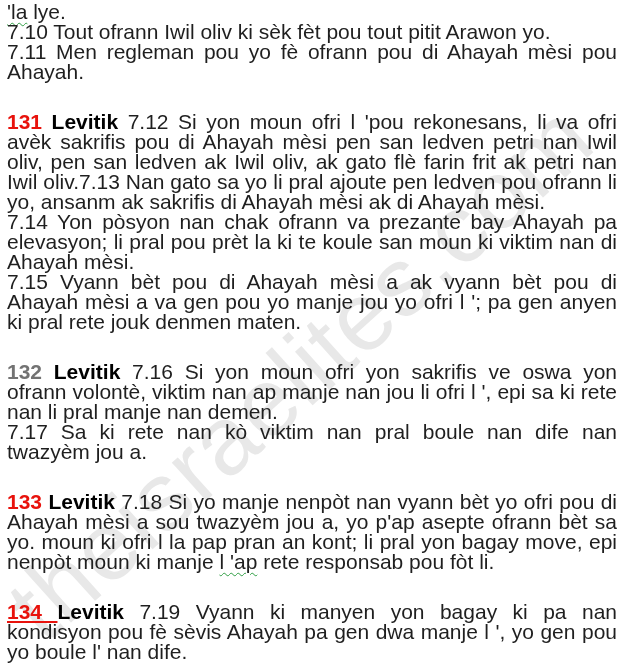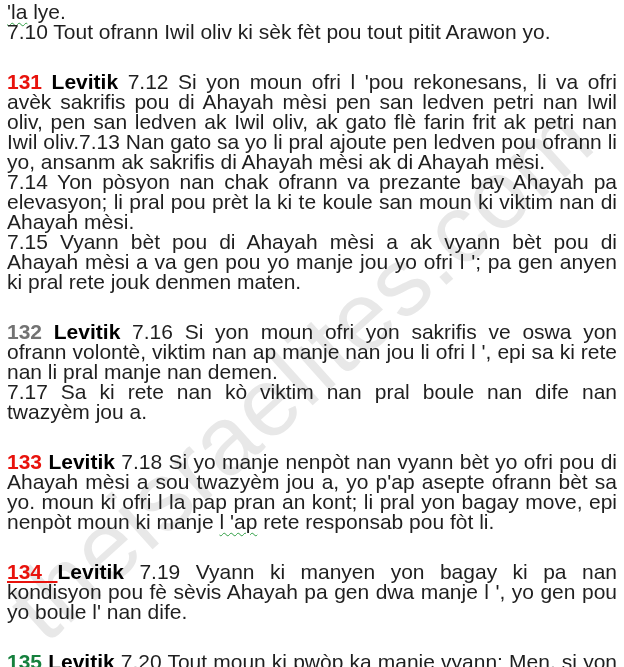--- a/index.html
+++ b/index.html
@@ -46,20 +46,21 @@
 </style>
 </head>
 <body>
 
 <div class="watermark" style="color: rgb(232, 232, 232);">theisraelites.com</div>
 
 <div class="doc" style="color: rgb(31, 31, 31);">
   <div id="paragraphs">
       <p><span class="misspell" style="text-decoration-color: rgb(47, 158, 68);">'la</span><span> lye.</span></p>
       <p><span>7.10 Tout ofrann Iwil oliv ki sèk fèt pou tout pitit Arawon yo.</span></p>
+      <p><span>7.11 Men regleman pou yo fè ofrann pou di Ahayah mèsi pou Ahayah.</span></p>
       <p class="gap"><span class="num" style="color: rgb(232, 18, 12);">131 </span><span class="bold">Levitik</span><span> 7.12 Si yon moun ofri l 'pou rekonesans, li va ofri avèk sakrifis pou di Ahayah mèsi pen san ledven petri nan Iwil oliv, pen san ledven ak Iwil oliv, ak gato flè farin frit ak petri nan Iwil oliv.7.13 Nan gato sa yo li pral ajoute pen ledven pou ofrann li yo, ansanm ak sakrifis di Ahayah mèsi ak di Ahayah mèsi.</span></p>
       <p><span>7.14 Yon pòsyon nan chak ofrann va prezante bay Ahayah pa elevasyon; li pral pou prèt la ki te koule san moun ki viktim nan di Ahayah mèsi.</span></p>
       <p><span>7.15 Vyann bèt pou di Ahayah mèsi a ak vyann bèt pou di Ahayah mèsi a va gen pou yo manje jou yo ofri l '; pa gen anyen ki pral rete jouk denmen maten.</span></p>
       <p class="gap"><span class="num" style="color: #737373;">132 </span><span class="bold">Levitik</span><span> 7.16 Si yon moun ofri yon sakrifis ve oswa yon ofrann volontè, viktim nan ap manje nan jou li ofri l ', epi sa ki rete nan li pral manje nan demen.</span></p>
       <p><span>7.17 Sa ki rete nan kò viktim nan pral boule nan dife nan twazyèm jou a.</span></p>
       <p class="gap"><span class="num" style="color: rgb(232, 18, 12);">133 </span><span class="bold">Levitik</span><span> 7.18 Si yo manje nenpòt nan vyann bèt yo ofri pou di Ahayah mèsi a sou twazyèm jou a, yo p'ap asepte ofrann bèt sa yo. moun ki ofri l la pap pran an kont; li pral yon bagay move, epi nenpòt moun ki manje </span><span class="misspell" style="text-decoration-color: rgb(47, 158, 68);">l 'ap</span><span> rete responsab pou fòt li.</span></p>
       <p class="gap"><span class="num" style="color: rgb(232, 18, 12); text-decoration: underline;">134 </span><span class="bold">Levitik</span><span> 7.19 Vyann ki manyen yon bagay ki pa nan kondisyon pou fè sèvis Ahayah pa gen dwa manje l ', yo gen pou yo boule l' nan dife.</span></p>
       <p class="gap"><span class="num" style="color: #15803d;">135 </span><span class="bold">Levitik</span><span> 7.20 Tout moun ki pwòp ka manje vyann; Men, si yon moun nan kondisyon pou fè sèvis pou Ahayah a, se pou l 'manje vyann bèt yo te ofri pou di Ahayah mèsi pou Ahayah a.</span></p>
       <p class="gap"><span class="num" style="color: rgb(232, 18, 12);">136 </span><span class="bold">Levitik</span><span> 7:21 Moun ki manyen yon bagay ki pa nan kondisyon pou fè sèvis Ahayah, yon moun ki pa nan kondisyon pou fè sèvis Ahayah, yon zannimo ki pa nan kondisyon pou l 'sèvi Ahayah, osinon yon lòt bagay ki pa nan kondisyon pou fè sèvis Ahayah, epi ki va manje vyann ofrann pou di Ahayah mèsi pou Ahayah Yo pral disparèt li nan mitan pèp li a.</span></p>
     </div>

